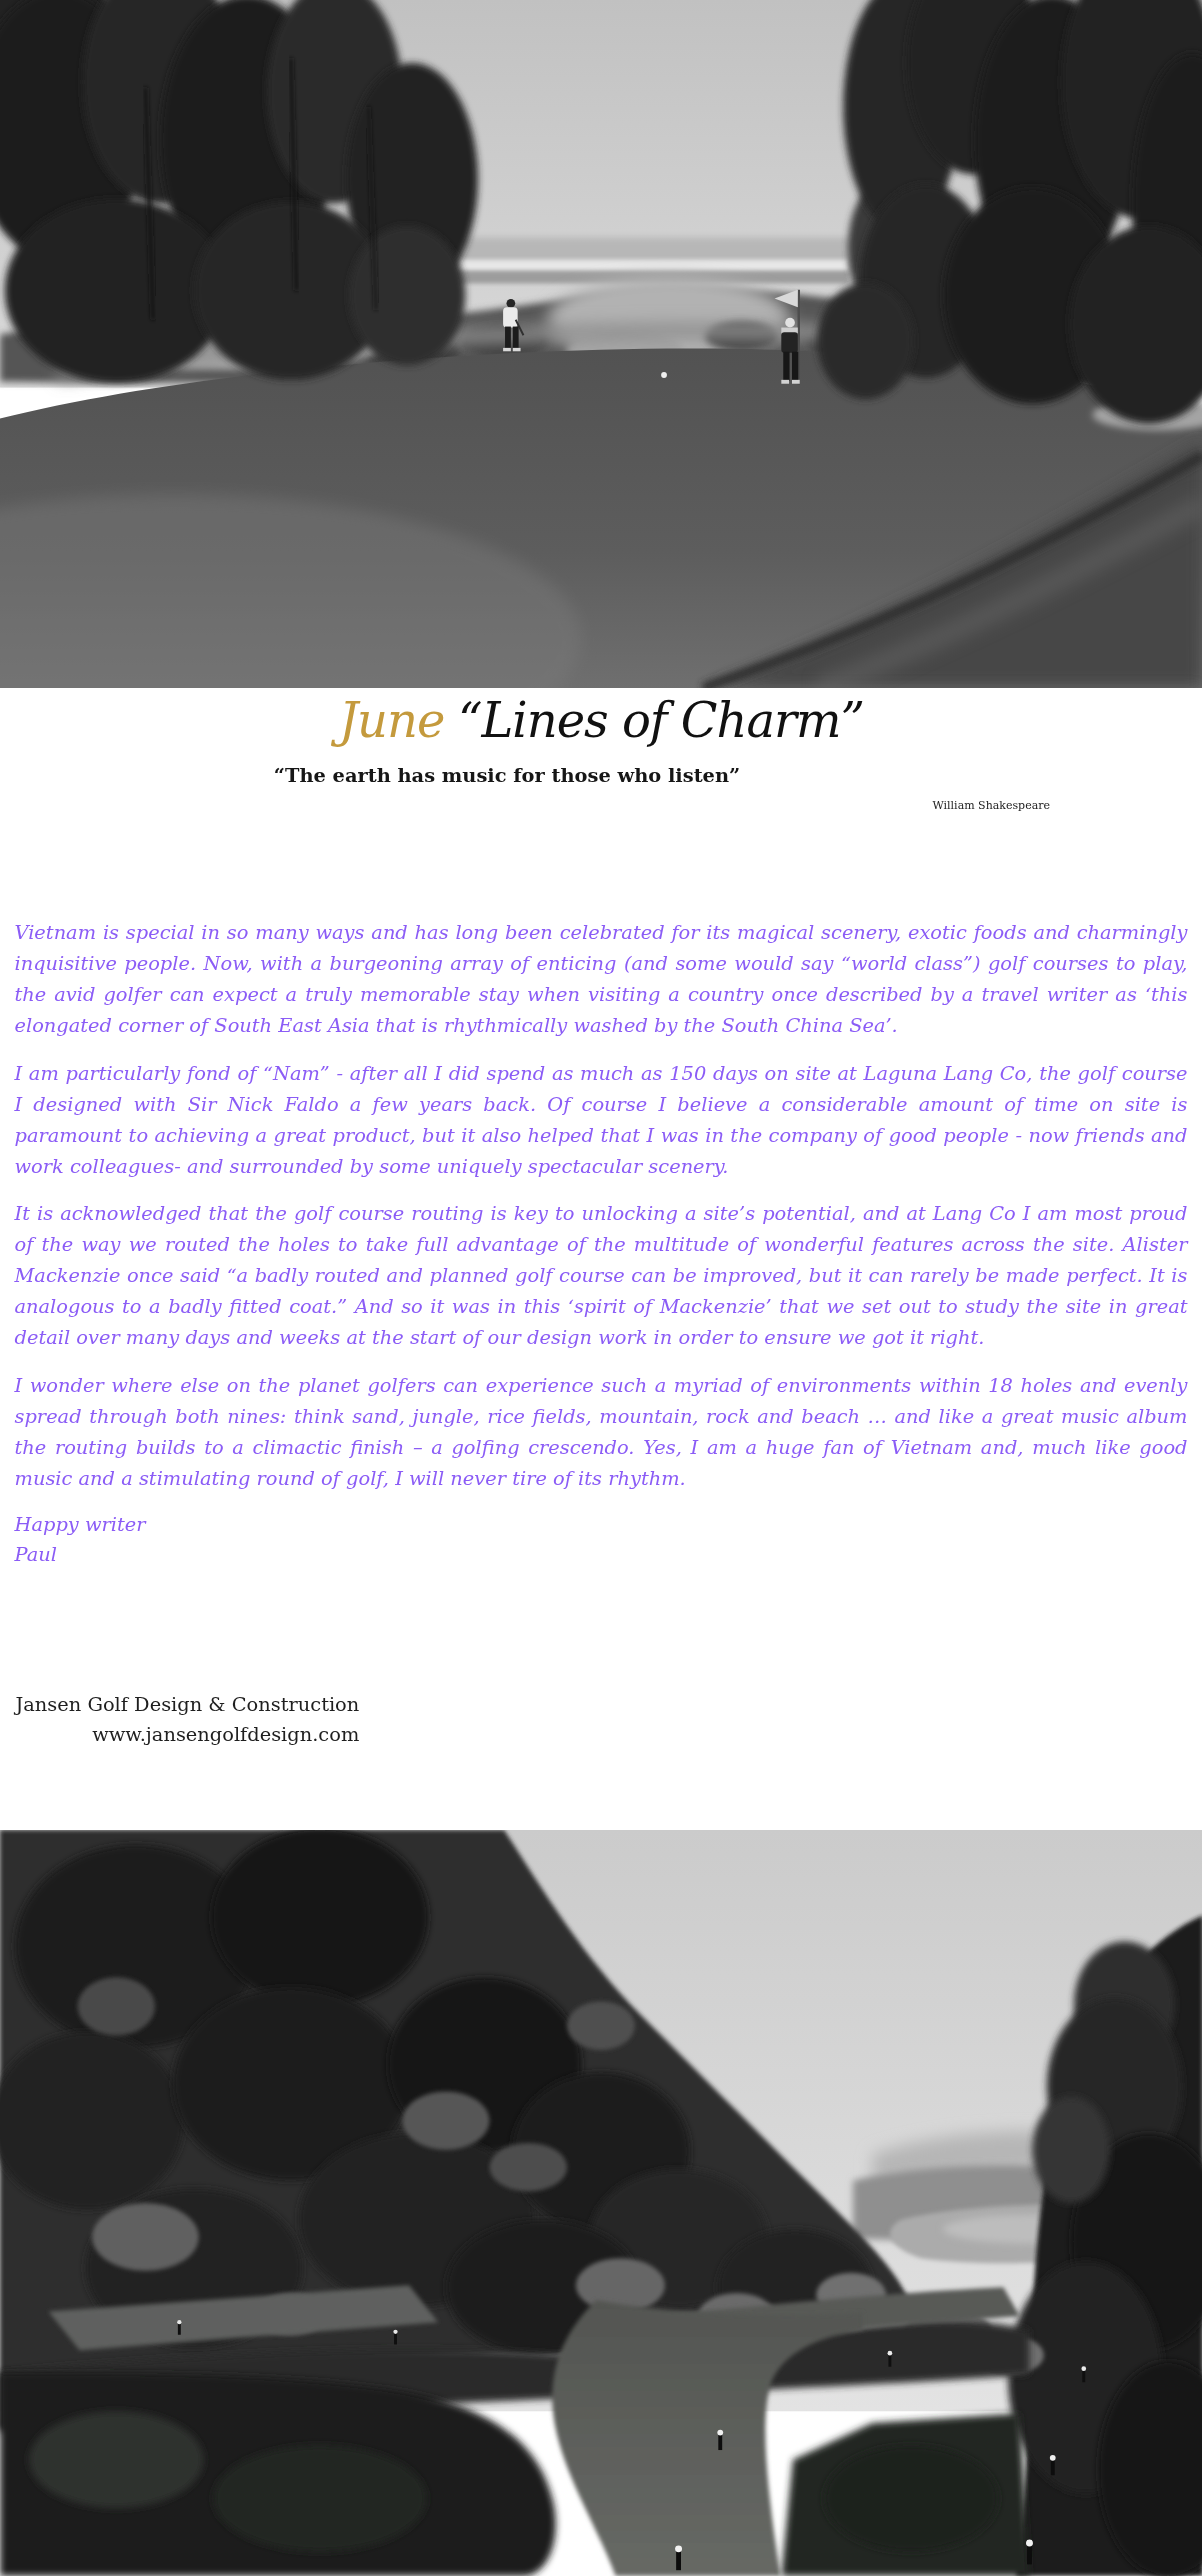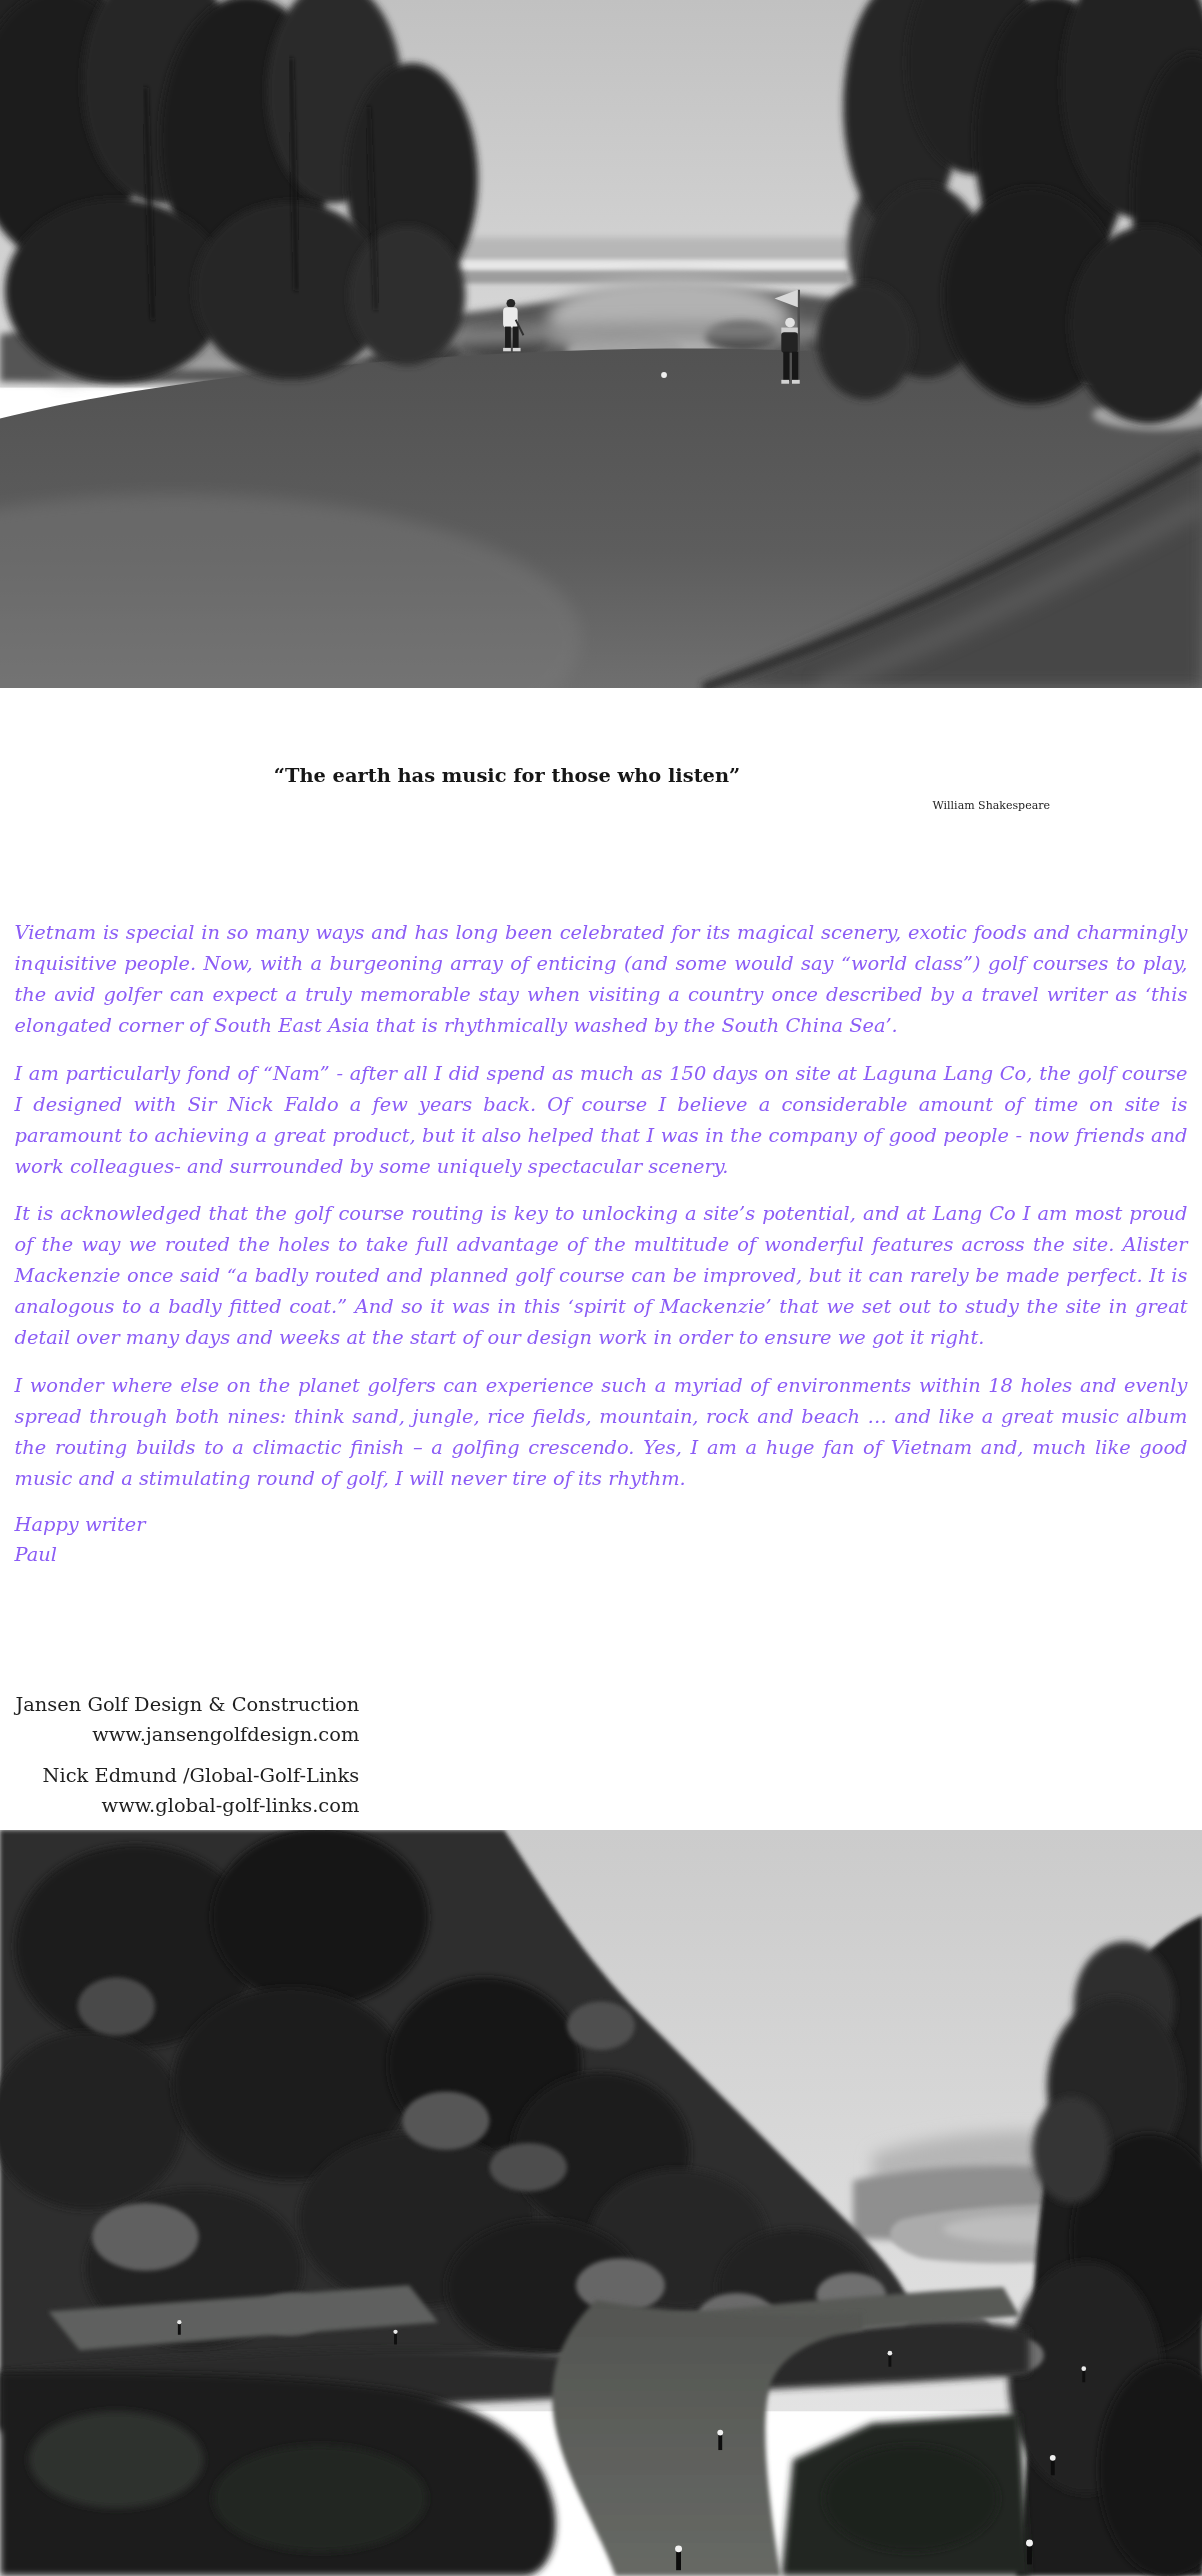--- a/index.html
+++ b/index.html
@@ -167,43 +167,42 @@
         <rect x="806" y="343" width="17" height="21" rx="3" fill="#232323"></rect>
         <rect x="808" y="363" width="6.5" height="30" fill="#171717"></rect>
         <rect x="817" y="363" width="6.5" height="30" fill="#171717"></rect>
         <rect x="806" y="392" width="8" height="4" fill="#d2d2d2"></rect>
         <rect x="817" y="392" width="8" height="4" fill="#d2d2d2"></rect>
       </g>
       <circle cx="685" cy="387" r="3" fill="#f0f0f0"></circle>
     </svg>
   </div>
 
+  <h1 class="title" style="margin:0;font-weight:normal;">
+    <span class="month" style="color:#c49a3d;">June</span><span class="rest">“Lines of Charm”</span>
+  </h1>
 
   <div class="quote">“The earth has music for those who listen”</div>
   <div class="attribution">William Shakespeare</div>
 
   <div class="body-text">
     <p>Vietnam is special in so many ways and has long been celebrated for its magical scenery, exotic foods and charmingly inquisitive people. Now, with a burgeoning array of enticing (and some would say “world class”) golf courses to play, the avid golfer can expect a truly memorable stay when visiting a country once described by a travel writer as ‘this elongated corner of South East Asia that is rhythmically washed by the South China Sea’.</p>
     <p>I am particularly fond of “Nam” - after all I did spend as much as 150 days on site at Laguna Lang Co, the golf course I designed with Sir Nick Faldo a few years back. Of course I believe a considerable amount of time on site is paramount to achieving a great product, but it also helped that I was in the company of good people - now friends and work colleagues- and surrounded by some uniquely spectacular scenery.</p>
     <p>It is acknowledged that the golf course routing is key to unlocking a site’s potential, and at Lang Co I am most proud of the way we routed the holes to take full advantage of the multitude of wonderful features across the site. Alister Mackenzie once said “a badly routed and planned golf course can be improved, but it can rarely be made perfect. It is analogous to a badly fitted coat.” And so it was in this ‘spirit of Mackenzie’ that we set out to study the site in great detail over many days and weeks at the start of our design work in order to ensure we got it right.</p>
     <p>I wonder where else on the planet golfers can experience such a myriad of environments within 18 holes and evenly spread through both nines: think sand, jungle, rice fields, mountain, rock and beach … and like a great music album the routing builds to a climactic finish – a golfing crescendo. Yes, I am a huge fan of Vietnam and, much like good music and a stimulating round of golf, I will never tire of its rhythm.</p>
     <div class="signoff">
       <div>Happy writer</div>
       <div>Paul</div>
     </div>
   </div>
 
   <div class="footer">
     <div class="group">
       <div>Jansen Golf Design &amp; Construction</div>
       <div class="url">www.jansengolfdesign.com</div>
-    </div>
-    <div class="group">
-      <div>Nick Edmund /Global-Golf-Links</div>
-      <div class="url">www.global-golf-links.com</div>
     </div>
   </div>
 
   <div class="photo photo-bottom">
     <svg viewBox="0 0 1241 770" preserveAspectRatio="none">
       <defs>
         <linearGradient id="skyG2" x1="0" y1="0" x2="0" y2="1">
           <stop offset="0" stop-color="#cbcbcb"></stop>
             <stop offset="1" stop-color="#e3e3e3"></stop>
         </linearGradient>

